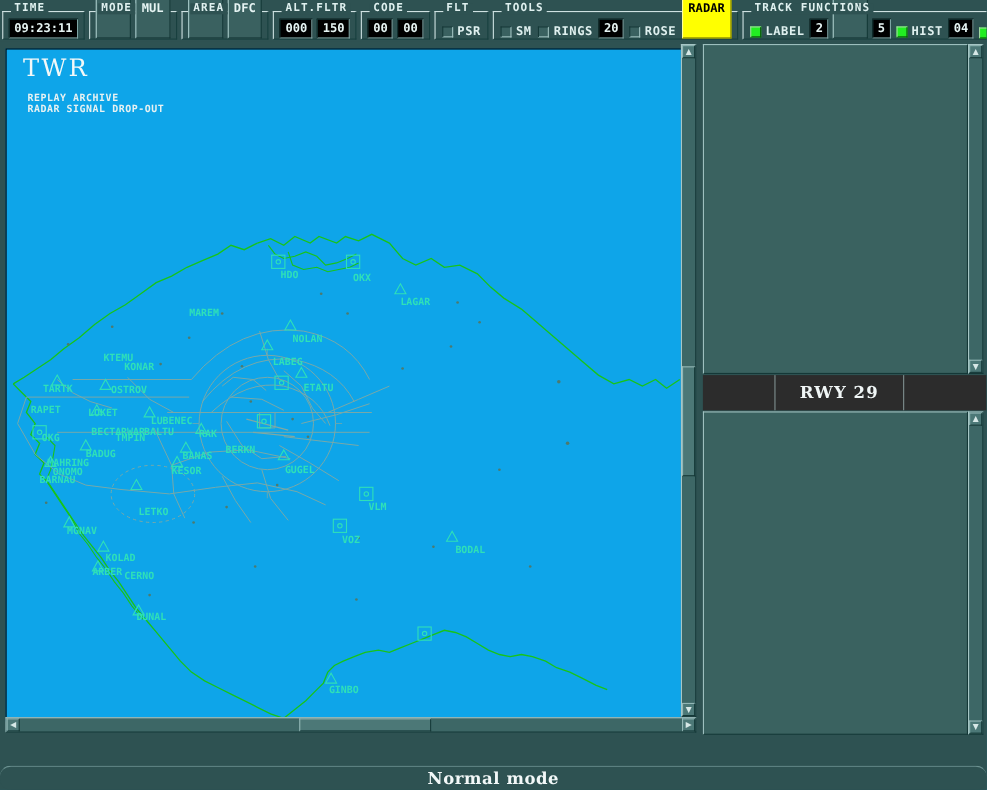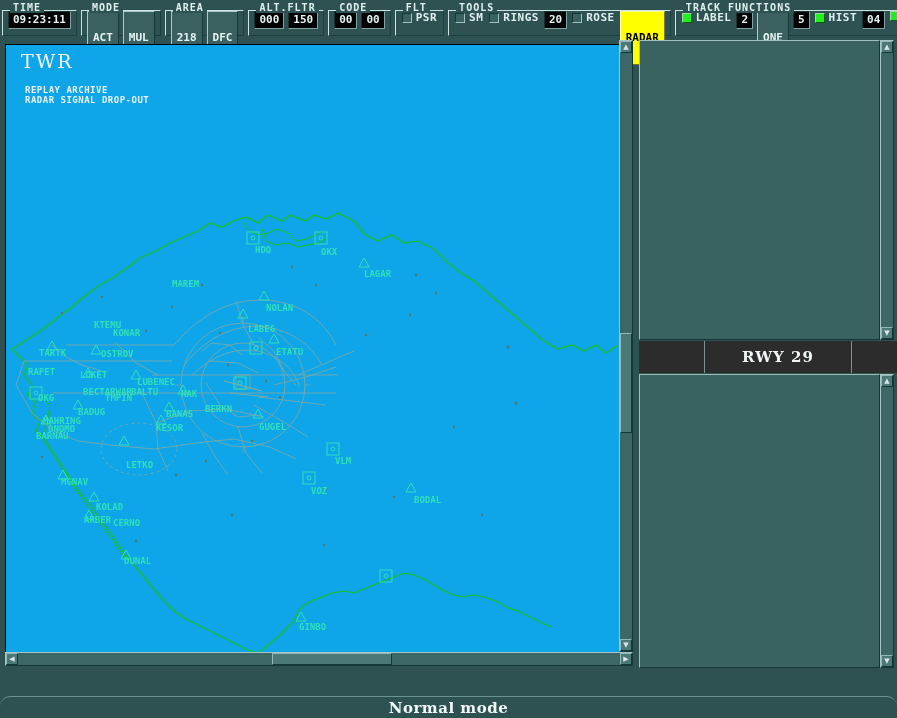--- a/index.html
+++ b/index.html
@@ -26,21 +26,21 @@
   .grp {
     position: relative;
     border: 1px solid #a8c4c4;
     border-top-color: #cfe2e2;
     border-left-color: #cfe2e2;
     border-right-color: #18403f;
     border-bottom-color: #18403f;
     margin: 0 2px 2px 2px;
     height: 26px;
     display: flex;
-    align-items: flex-start;
+    align-items: flex-end;
     padding: 0 3px;
     box-sizing: border-box;
   }
   .grp > .lgd {
     position: absolute;
     top: -8px; left: 7px;
     background: #2e5252;
     color: #dff0ef;
     font-family: "DejaVu Sans Mono", monospace;
     font-size: 10px;
@@ -124,21 +124,21 @@
     background: #0ea5e9;
     overflow: hidden;
     border: 1px solid #000;
     box-sizing: border-box;
   }
   #radar svg { display:block; }
   #twrTitle {
     position: absolute; left: 16px; top: 10px;
     color: #f2f8f8;
     font-family: "DejaVu Serif", serif;
-    font-size: 19px;
+    font-size: 22px;
     letter-spacing: 2px;
   }
   .mapmsg {
     position: absolute; left: 20px;
     color: #e8f2f2;
     font-family: "DejaVu Sans Mono", monospace;
     font-size: 9px;
     font-weight: bold;
     letter-spacing: .5px;
   }
@@ -201,21 +201,21 @@
     height: 100%;
     display: flex; align-items: center; justify-content: center;
     color: #f0f6f6;
     font-family: "DejaVu Serif", serif;
     font-size: 15px;
     font-weight: bold;
     letter-spacing: 1px;
     box-sizing: border-box;
   }
   #rwyBar .c1 { width: 65px; }
-  #rwyBar .c2 { width: 148px; border-left: 1px solid #7f8f8f; border-right: 1px solid #7f8f8f; }
+  #rwyBar .c2 { width: 118px; border-left: 1px solid #7f8f8f; border-right: 1px solid #7f8f8f; }
   #rwyBar .c3 { flex: 1; }
 
   
   #botbar {
     position: absolute; left: 0; top: 670px;
     width: 897px; height: 26px;
     background: #2e5252;
     display: flex; align-items: center;
   }
   .bbtn {

